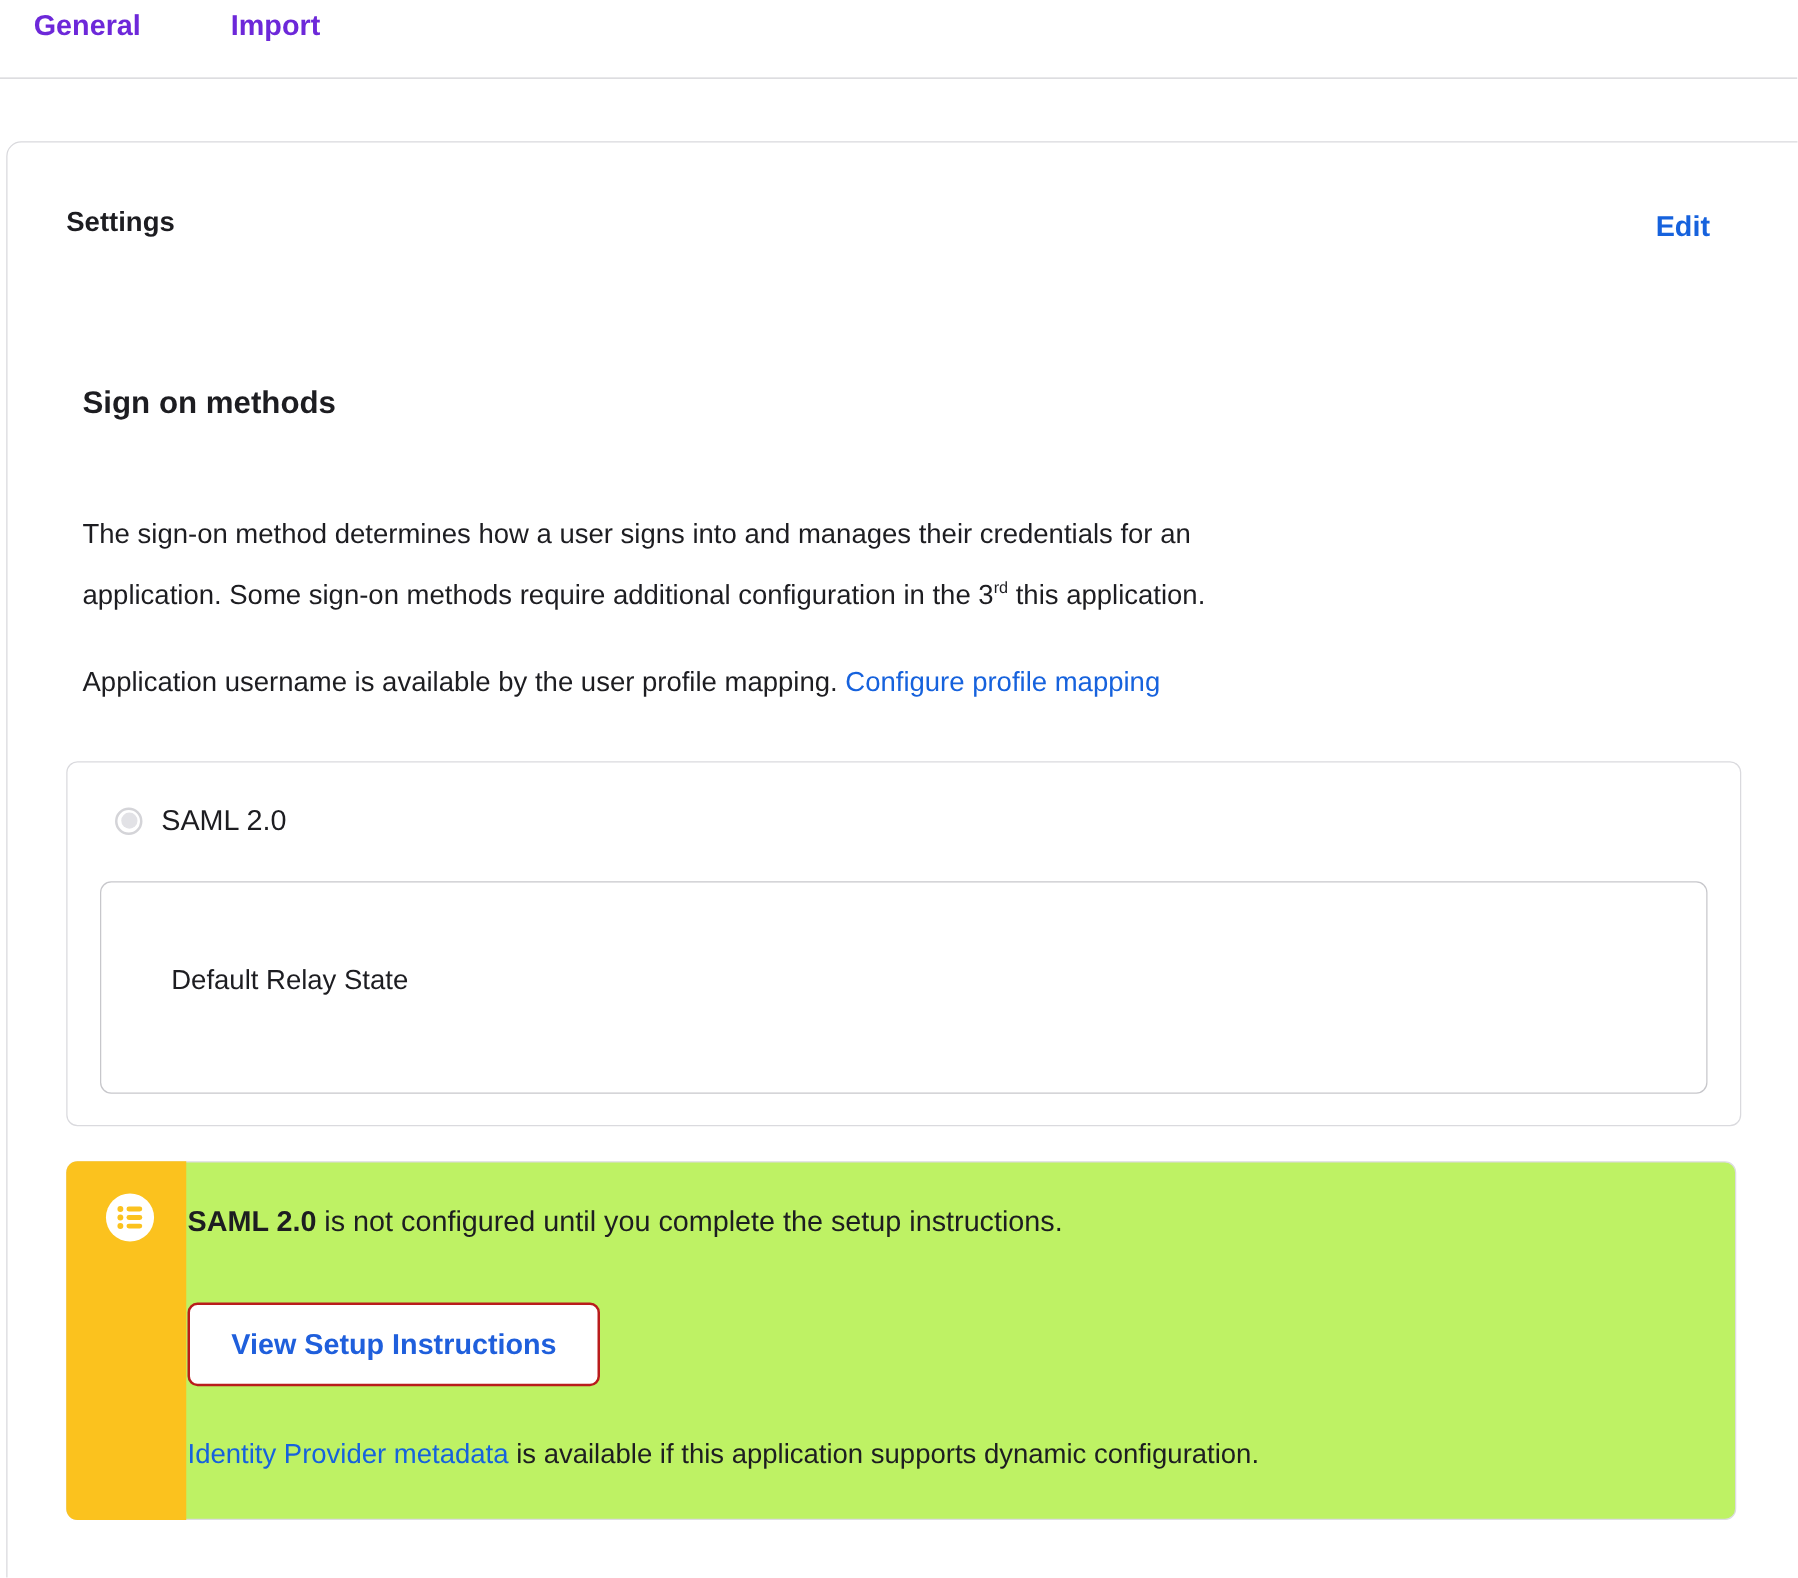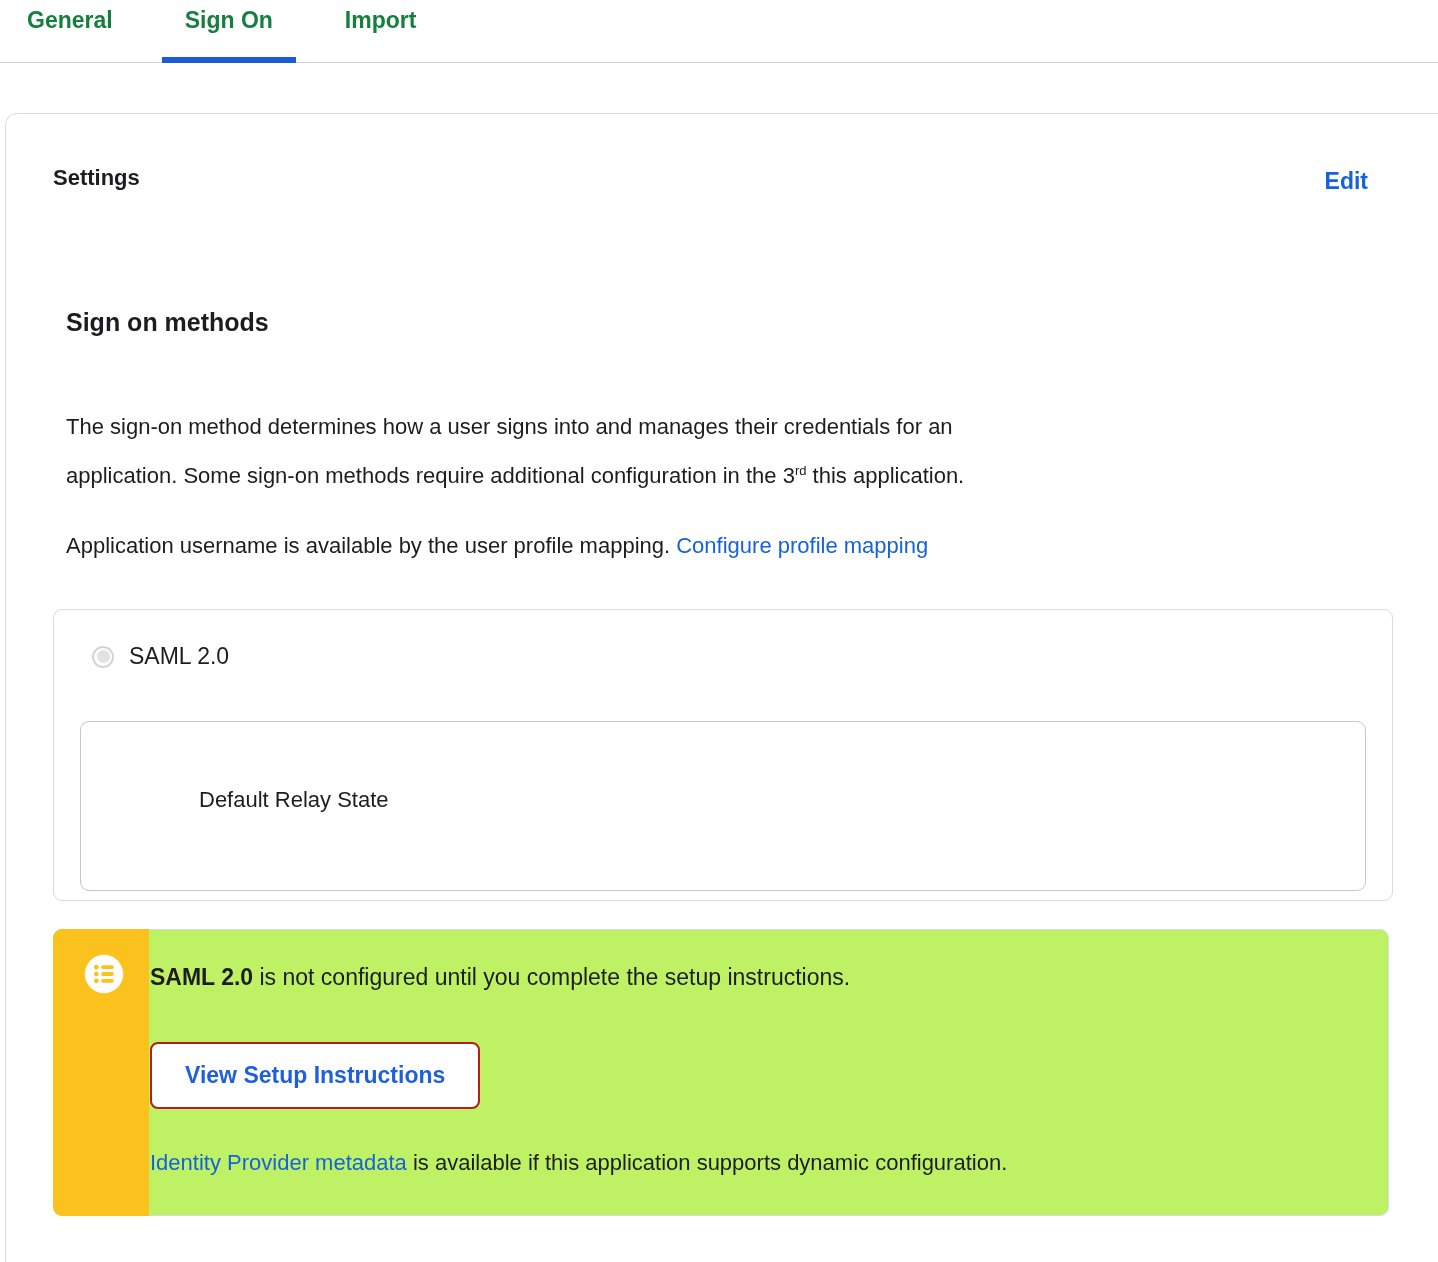--- a/index.html
+++ b/index.html
@@ -22,21 +22,21 @@
     align-items: flex-start;
     padding-left: 4px;
   }
   .tab {
     position: relative;
     height: 63px;
     padding: 7px 23px 0 23px;
     margin-right: 26px;
     font-size: 23px;
     font-weight: 700;
-    color: #15803d;
+    color: #6d28d9;
     cursor: pointer;
     white-space: nowrap;
   }
   .tab .active-underline {
     display: none;
   }
   .tab.active .active-underline {
     display: block;
     position: absolute;
     left: 0; right: 0; bottom: 0;
@@ -132,27 +132,27 @@
     height: 13px;
     border-radius: 50%;
     background: #e2e2e6;
   }
   .radio-label {
     margin-left: 15px;
     font-size: 23px;
     color: #1d1d21;
   }
   .field-box {
-    margin-top: 51px;
+    margin-top: 35px;
     margin-left: -12px;
     width: 1286px;
     height: 170px;
     border: 1px solid #c7c7cb;
     border-radius: 9px;
-    padding: 65px 0 0 118px;
+    padding: 65px 0 0 56px;
   }
   .field-label {
     font-size: 22px;
     color: #1d1d21;
   }
 
   
   .callout {
     position: relative;
     margin-top: 28px;
@@ -203,24 +203,20 @@
     color: #1d1d21;
   }
 </style>
 </head>
 <body>
 
 <nav class="tab-bar">
   <div class="tab">
     <span>General</span>
     
-  </div>
-  <div class="tab active">
-    <span>Sign On</span>
-    <span class="active-underline"></span>
   </div>
   <div class="tab">
     <span>Import</span>
     
   </div>
 </nav>
 
 <section class="card">
   <div class="card-inner">
 

